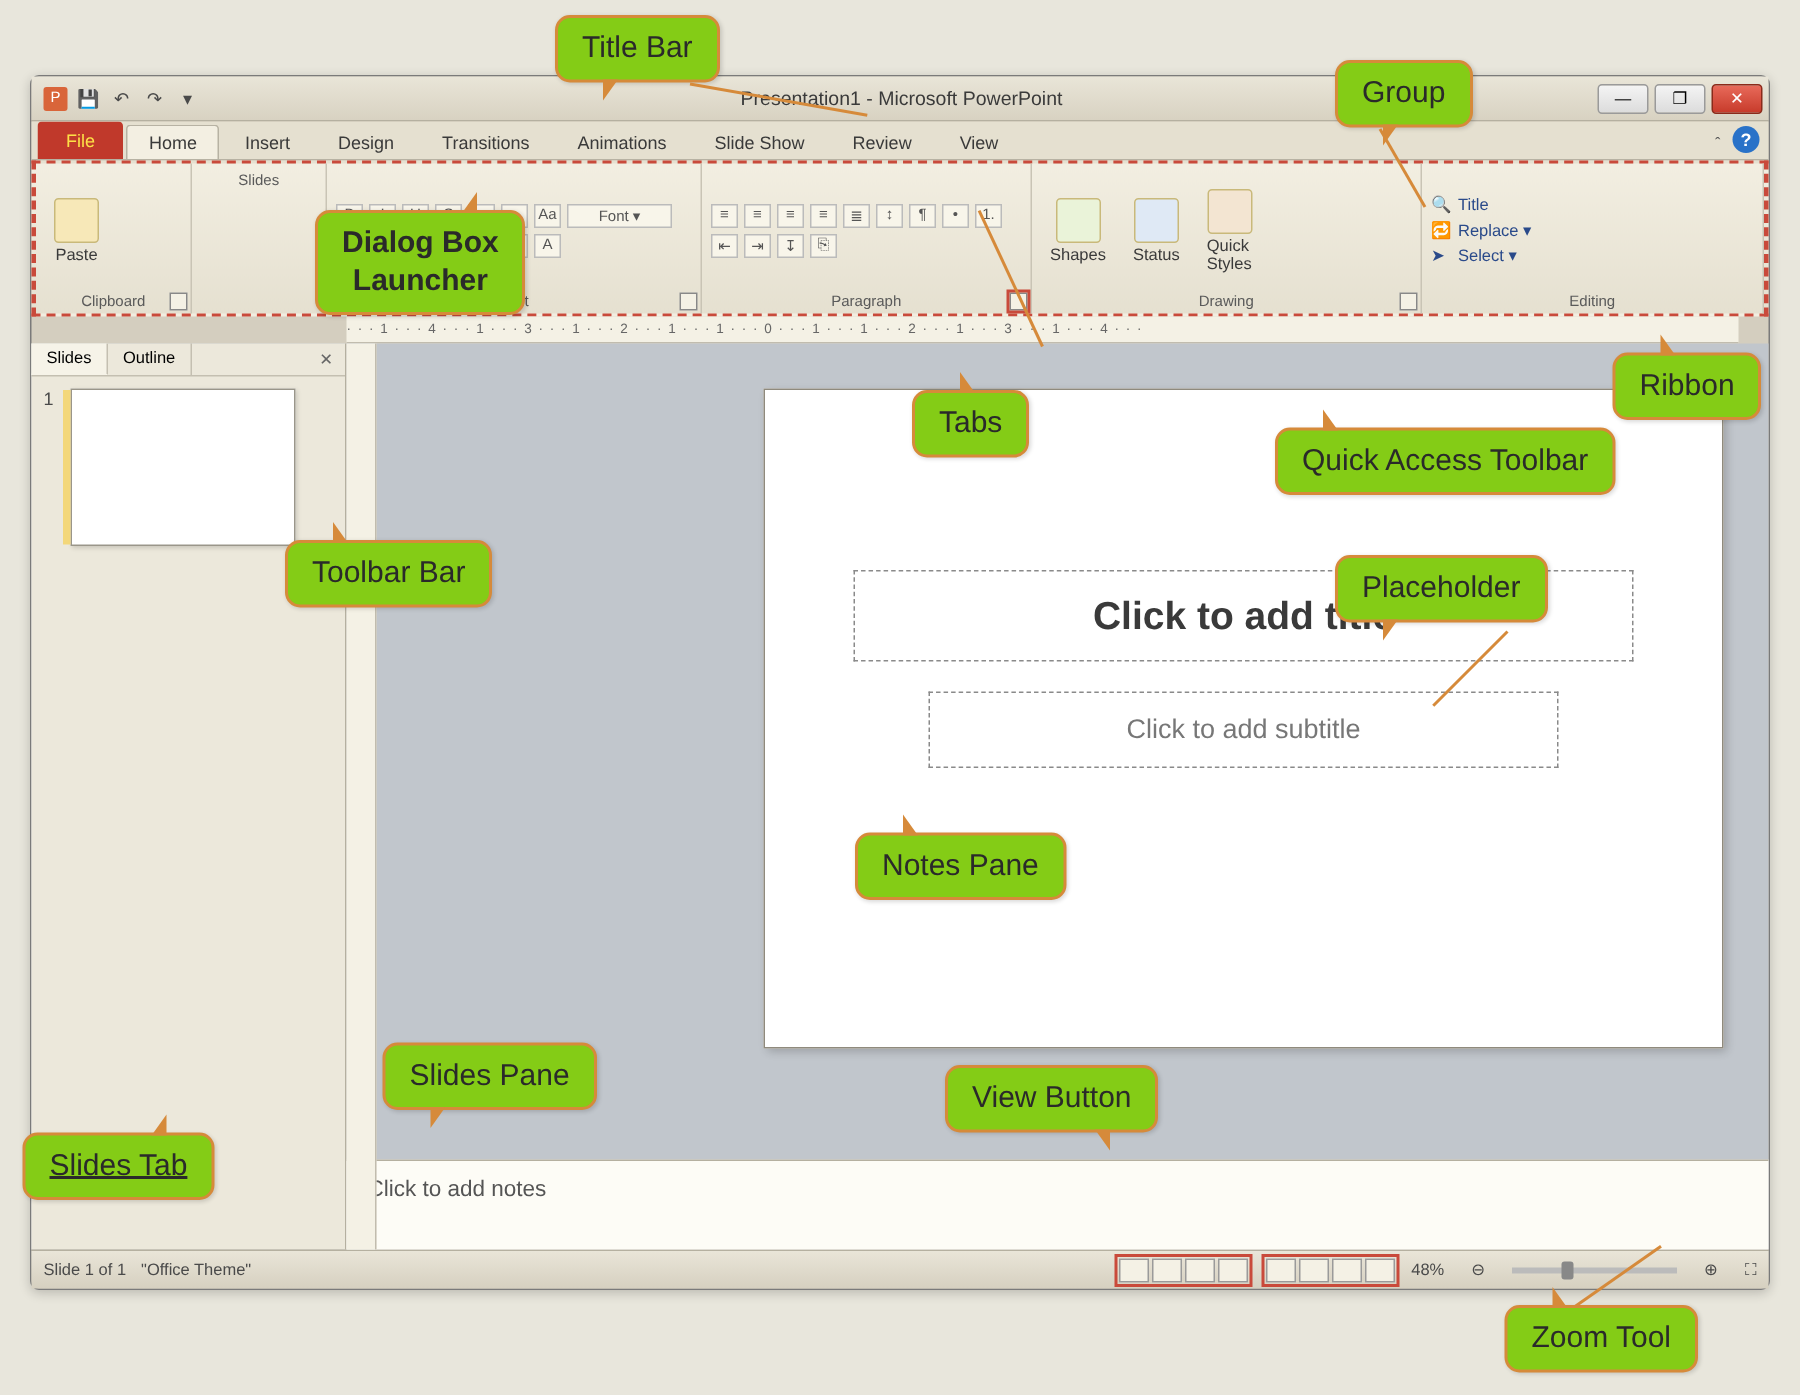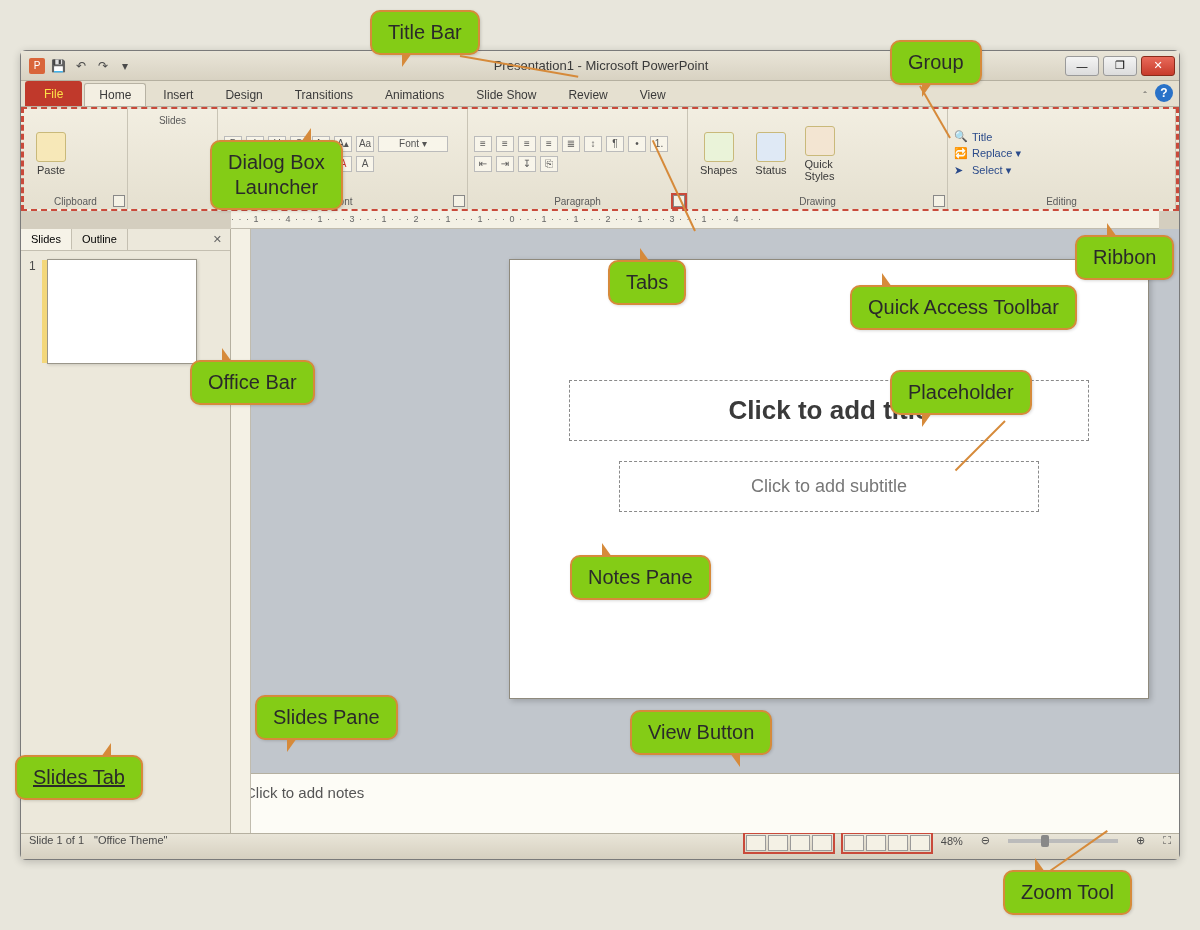--- a/index.html
+++ b/index.html
@@ -235,21 +235,21 @@
     font-size:15px;
     color:#555;
     margin-left:0;
   }
   
   .status-bar {
     height:26px;
     background:linear-gradient(#e9e5d8,#d6d0c0);
     border-top:1px solid #b5b0a0;
     display:flex;
-    align-items:flex-start;
+    align-items:center;
     font-size:11px;
     color:#4a4a4a;
     padding:0 8px;
     gap:10px;
   }
   .status-bar .spacer{flex:1;}
   .view-btns { display:flex; gap:2px; }
   .view-btns span {
     width:20px; height:16px; border:1px solid #9a9a9a;
     background:#f4f1e5;
@@ -482,26 +482,26 @@
       <div class="zoom-slider"></div>
       <span>⊕</span>
       <span>⛶</span>
     </div>
   </div>
 
 </div>
 
 <div class="callout tail-dl" style="left:370px; top:10px;">Title Bar</div>
 <div class="callout tail-dl" style="left:890px; top:40px;">Group</div>
-<div class="callout tail-ur" style="left:210px; top:140px; white-space:pre-line;">Dialog Box
+<div class="callout tail-ur" style="left:210px; top:140px; white-space:pre-line;font-weight:bold;">Dialog Box
 Launcher</div>
 <div class="callout tail-ul" style="left:608px; top:260px;">Tabs</div>
 <div class="callout tail-ul" style="left:850px; top:285px;">Quick Access Toolbar</div>
 <div class="callout tail-ul" style="left:1075px; top:235px;text-align:right;">Ribbon</div>
-<div class="callout tail-ul" style="left:190px; top:360px;">Office Bar</div>
+<div class="callout tail-ul" style="left:190px; top:360px;">Toolbar Bar</div>
 <div class="callout tail-dl" style="left:890px; top:370px;">Placeholder</div>
 <div class="callout tail-ul" style="left:570px; top:555px;">Notes Pane</div>
 <div class="callout tail-dl" style="left:255px; top:695px;">Slides Pane</div>
 <div class="callout tail-dr" style="left:630px; top:710px;">View Button</div>
 <div class="callout tail-ur" style="left:15px; top:755px;text-decoration:underline;">Slides Tab</div>
 <div class="callout tail-ul" style="left:975px; top:870px;margin-left:28px;">Zoom Tool</div>
 
 <div class="line" style="left:460px; top:55px; width:120px; transform:rotate(10deg);"></div>
 <div class="line" style="left:920px; top:85px; width:60px; transform:rotate(60deg);"></div>
 <div class="line" style="left:695px; top:230px; width:100px; transform:rotate(-115deg);"></div>

